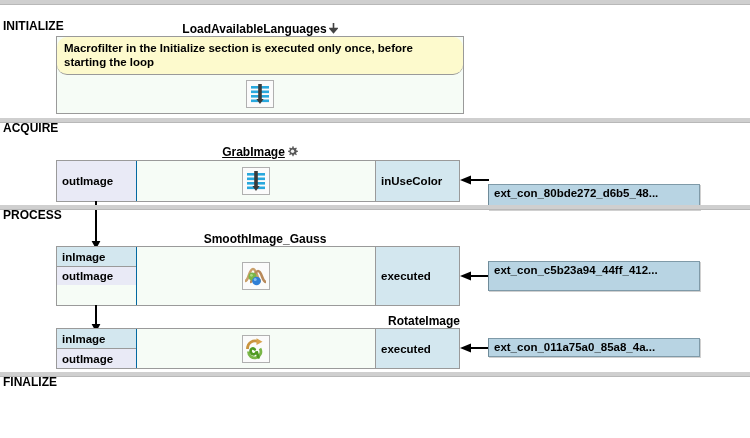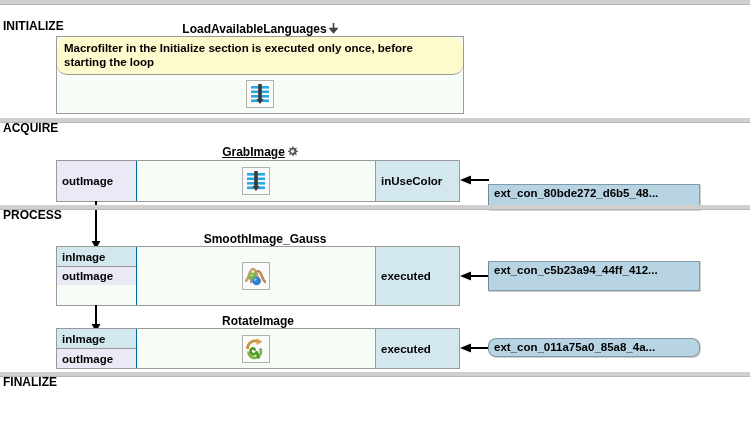--- a/index.html
+++ b/index.html
@@ -269,21 +269,21 @@
 </div>
 <div class="ext-chip" style="left:488px; top:253px; width:212px; height:30px;margin-top:8px;">ext_con_c5b23a94_44ff_412...</div>
 
 <div class="conn" style="left:90px; top:305px;">
   <svg width="12" height="28" viewBox="0 0 12 28">
     <line x1="6" y1="0" x2="6" y2="21" stroke="#000" stroke-width="2"></line>
     <path d="M1.6 19 L10.4 19 L6 27 Z" fill="#000"></path>
   </svg>
 </div>
 
-<div class="filter-title" style="left:56px; top:314px; width:404px;">
+<div class="filter-title" style="left:56px; top:314px; width:404px;text-align:right;">
   <span>RotateImage</span>
 </div>
 
 <div class="filter-box" style="left:56px; top:328px; width:404px; height:41px;">
   <div class="port-col left" style="width:80px;">
     <div class="port in sep" style="height:20px;">inImage</div>
     <div class="port out" style="height:19px;">outImage</div>
   </div>
   <div class="body-col">
     <div class="icon-tile">
@@ -299,16 +299,16 @@
     <div class="port in" style="height:100%;">executed</div>
   </div>
 </div>
 
 <div class="conn" style="left:460px; top:342px;">
   <svg width="30" height="12" viewBox="0 0 30 12">
     <line x1="29" y1="6" x2="10" y2="6" stroke="#000" stroke-width="2"></line>
     <path d="M0 6 L11 1.5 L11 10.5 Z" fill="#000"></path>
   </svg>
 </div>
-<div class="ext-chip" style="left:488px; top:338px; width:212px; height:19px;border-radius:8px;">ext_con_011a75a0_85a8_4a...</div>
+<div class="ext-chip" style="left:488px; top:338px; width:212px; height:19px;">ext_con_011a75a0_85a8_4a...</div>
 
 <div class="section-rule" style="top:372px;"></div>
 <div class="section-label" style="top:375px;">FINALIZE</div>
 
 </body></html>

